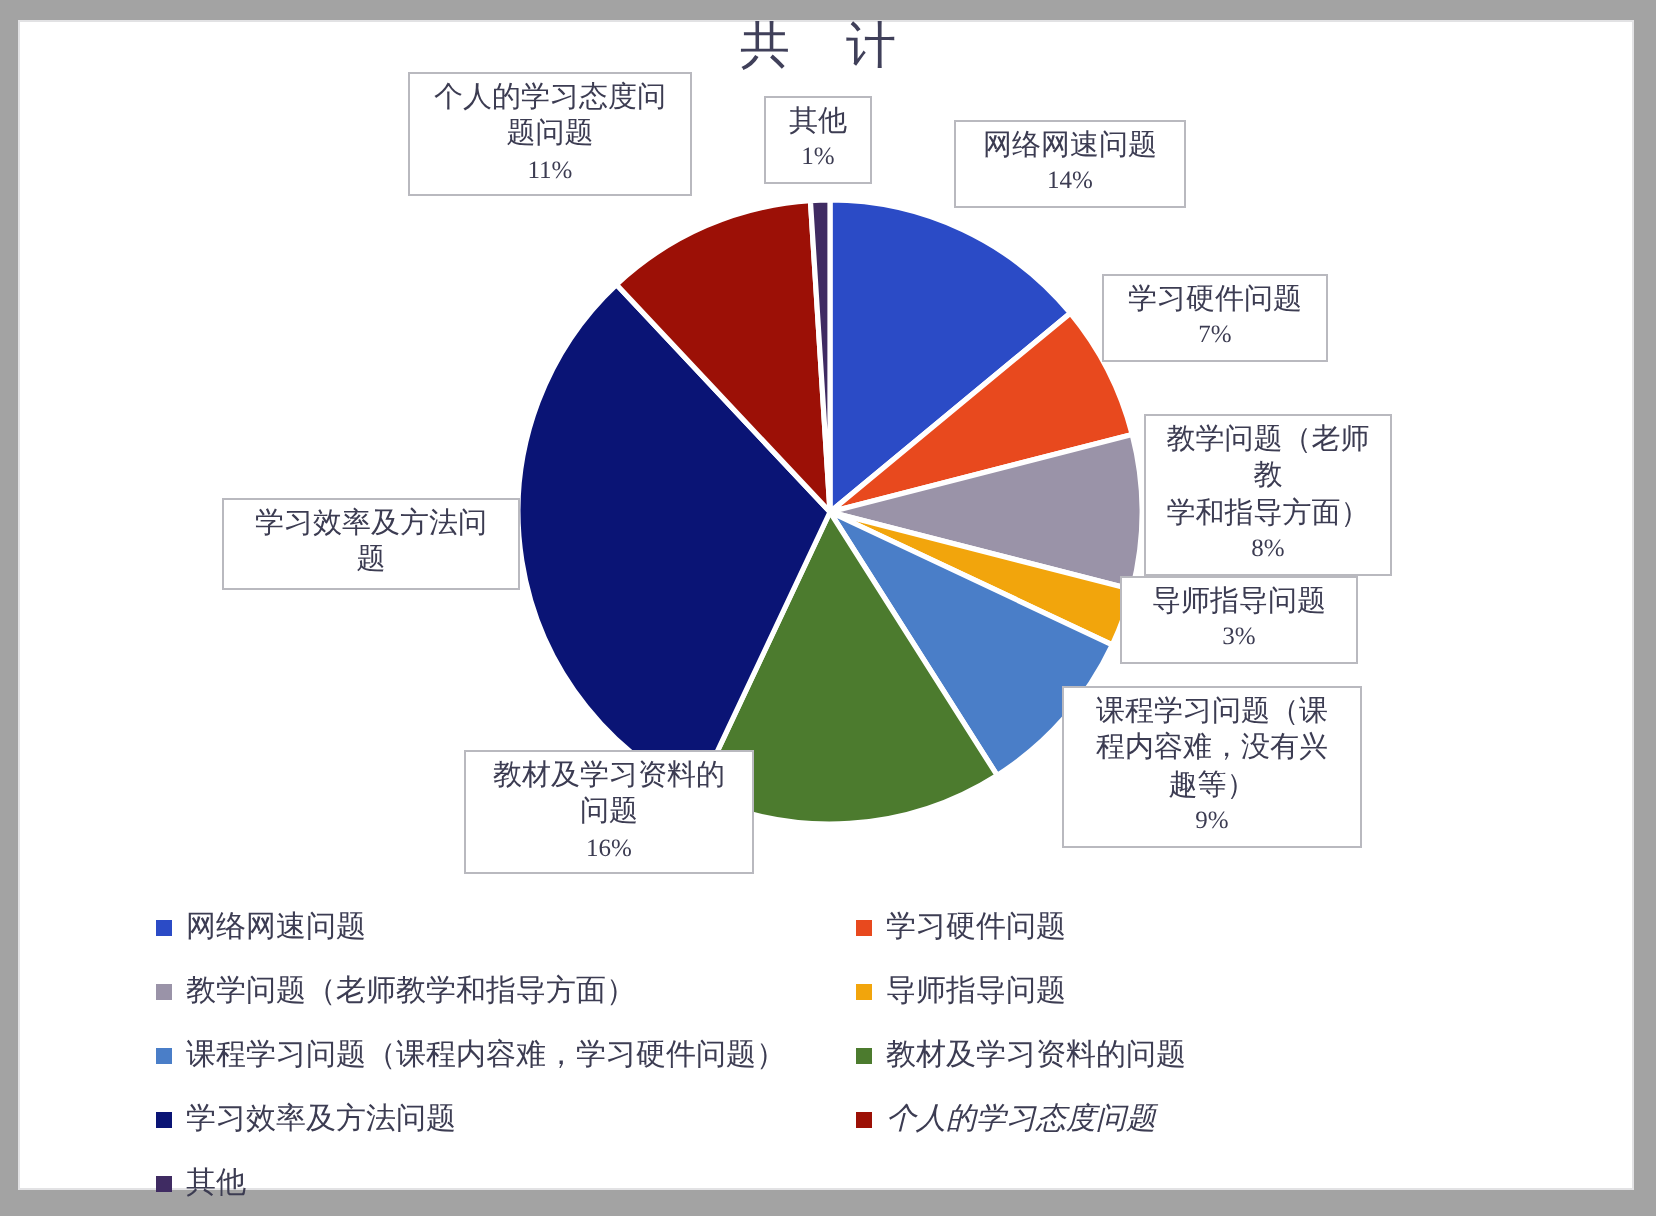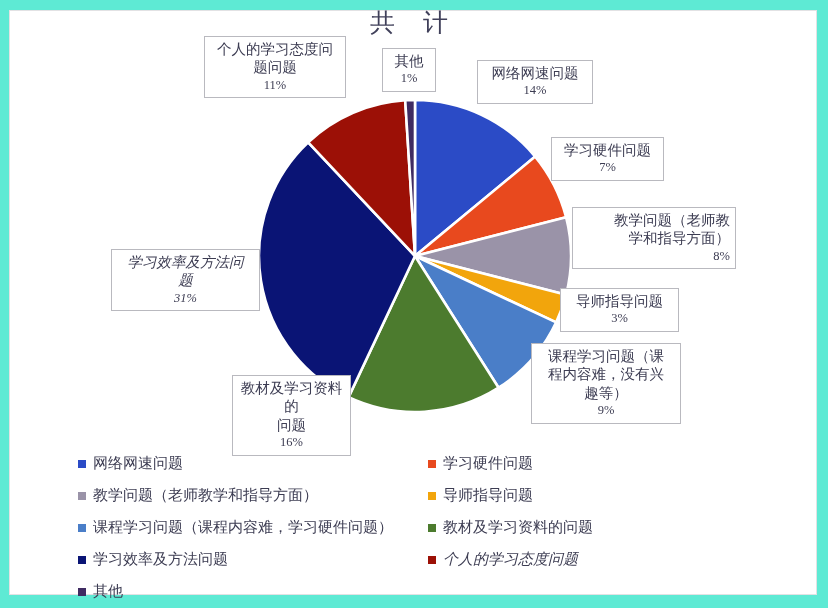--- a/index.html
+++ b/index.html
@@ -4,21 +4,21 @@
 <style>
   html, body {
     margin: 0;
     padding: 0;
     background: #ffffff;
   }
   #screen {
     position: relative;
     width: 828px;
     height: 608px;
-    background: #5eead4;
+    background: #a3a3a3;
     font-family: "Liberation Sans", "DejaVu Sans", sans-serif;
     overflow: hidden;
   }
   
   #chart-frame {
     position: absolute;
     left: 9px;
     top: 10px;
     width: 808px;
     height: 585px;
@@ -131,25 +131,25 @@
           <title>其他 1%</title>
         </path>
       </svg>
   </div>
 
   <div id="labels-layer">
       <div class="data-label" style="left: 204px; top: 36px; width: 142px;"><span>个人的学习态度问<br>题问题</span><span class="pct">11%</span></div>
       <div class="data-label" style="left: 382px; top: 48px; width: 54px;"><span>其他</span><span class="pct">1%</span></div>
       <div class="data-label" style="left: 477px; top: 60px; width: 116px;"><span>网络网速问题</span><span class="pct">14%</span></div>
       <div class="data-label" style="left: 551px; top: 137px; width: 113px;"><span>学习硬件问题</span><span class="pct">7%</span></div>
-      <div class="data-label" style="left: 572px; top: 207px; width: 164px; text-align: right;"><span>教学问题（老师教<br>学和指导方面）</span><span class="pct">8%</span></div>
+      <div class="data-label" style="left: 572px; top: 207px; width: 124px;"><span>教学问题（老师教<br>学和指导方面）</span><span class="pct">8%</span></div>
       <div class="data-label" style="left: 560px; top: 288px; width: 119px;"><span>导师指导问题</span><span class="pct">3%</span></div>
       <div class="data-label" style="left: 531px; top: 343px; width: 150px;"><span>课程学习问题（课<br>程内容难，没有兴<br>趣等）</span><span class="pct">9%</span></div>
-      <div class="data-label" style="left: 232px; top: 375px; width: 119px;"><span>教材及学习资料的<br>问题</span><span class="pct">16%</span></div>
-      <div class="data-label" style="left: 111px; top: 249px; width: 149px; font-style: italic;"><span>学习效率及方法问<br>题</span><span class="pct">31%</span></div>
+      <div class="data-label" style="left: 232px; top: 375px; width: 145px;"><span>教材及学习资料的<br>问题</span><span class="pct">16%</span></div>
+      <div class="data-label" style="left: 111px; top: 249px; width: 149px;"><span>学习效率及方法问<br>题</span></div>
     </div>
 
   <div id="legend">
       <div class="legend-item" style="left: 0px; top: 4px;">
         <span class="legend-swatch" style="background: rgb(43, 75, 198);"></span>
         <span class="legend-text">网络网速问题</span>
       </div>
       <div class="legend-item" style="left: 350px; top: 4px;">
         <span class="legend-swatch" style="background: rgb(232, 73, 30);"></span>
         <span class="legend-text">学习硬件问题</span>

